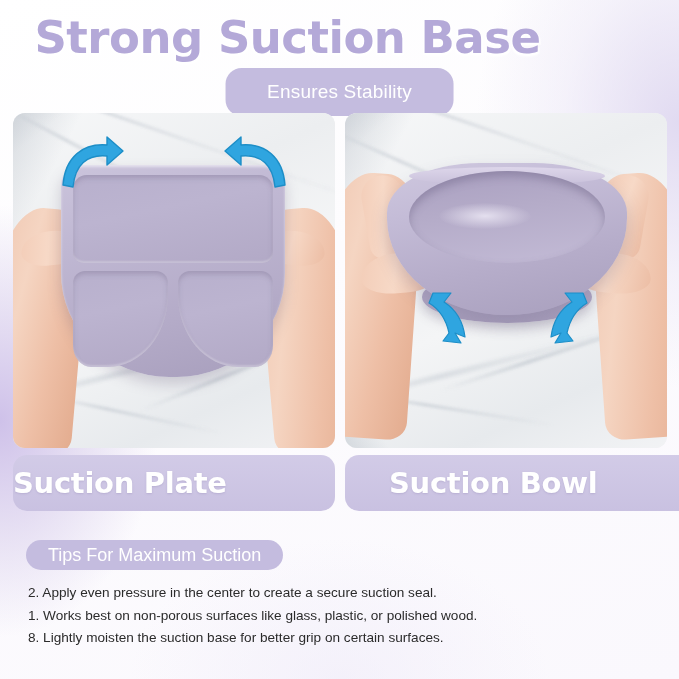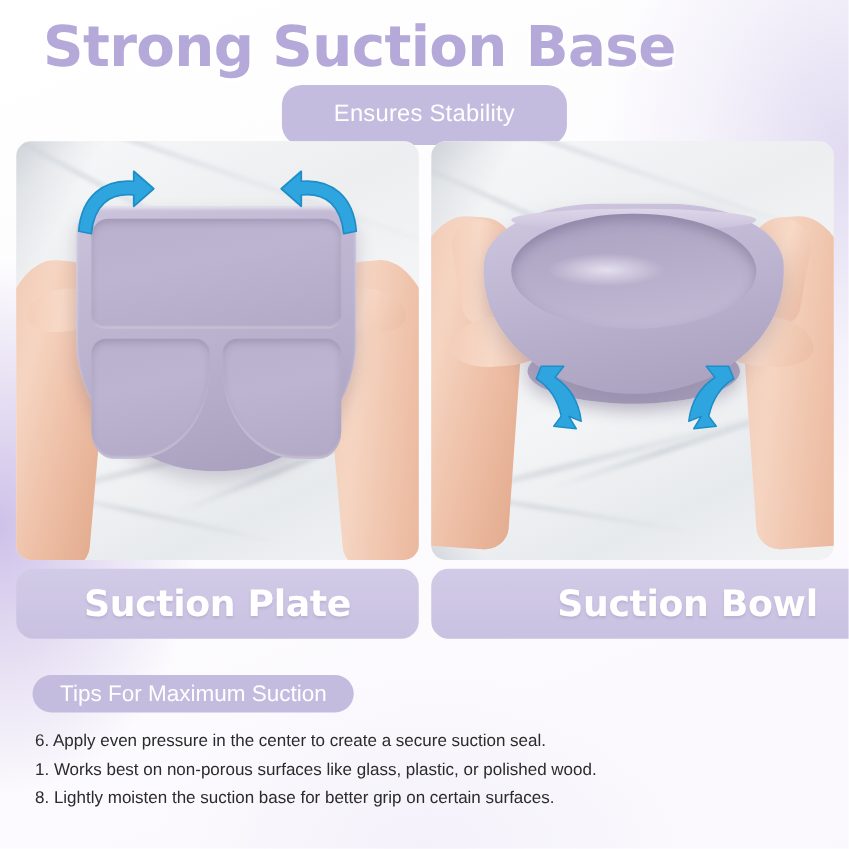--- a/index.html
+++ b/index.html
@@ -233,21 +233,21 @@
   
   .caption-bar {
     position: absolute;
     top: 455px;
     width: 322px;
     height: 56px;
     border-radius: 14px;
     background: linear-gradient(180deg, #d2cbe7 0%, #c9c1e1 100%);
     display: flex;
     align-items: center;
-    justify-content: center;
+    justify-content: flex-start;
   }
   #caption-left  { left: 13px; }
   #caption-right { left: 345px; padding-left: 44px; }
   .caption-text {
     color: #ffffff;
     font-family: "DejaVu Sans", sans-serif;
     font-weight: bold;
     font-size: 29px;
     letter-spacing: -0.3px;
     text-shadow: 0 1px 2px rgba(150,138,180,0.35);
@@ -374,18 +374,18 @@
   </div>
   <div class="caption-bar" id="caption-right">
     <span class="caption-text">Suction Bowl</span>
   </div>
 
   <div id="tips-pill">
     <span class="pill-text">Tips For Maximum Suction</span>
   </div>
 
   <ul id="tips-list">
-    <li>6. Apply even pressure in the center to create a secure suction seal.</li>
+    <li>2. Apply even pressure in the center to create a secure suction seal.</li>
     <li>1. Works best on non-porous surfaces like glass, plastic, or polished wood.</li>
     <li>8. Lightly moisten the suction base for better grip on certain surfaces.</li>
   </ul>
 
 </div>
 
 </body></html>

